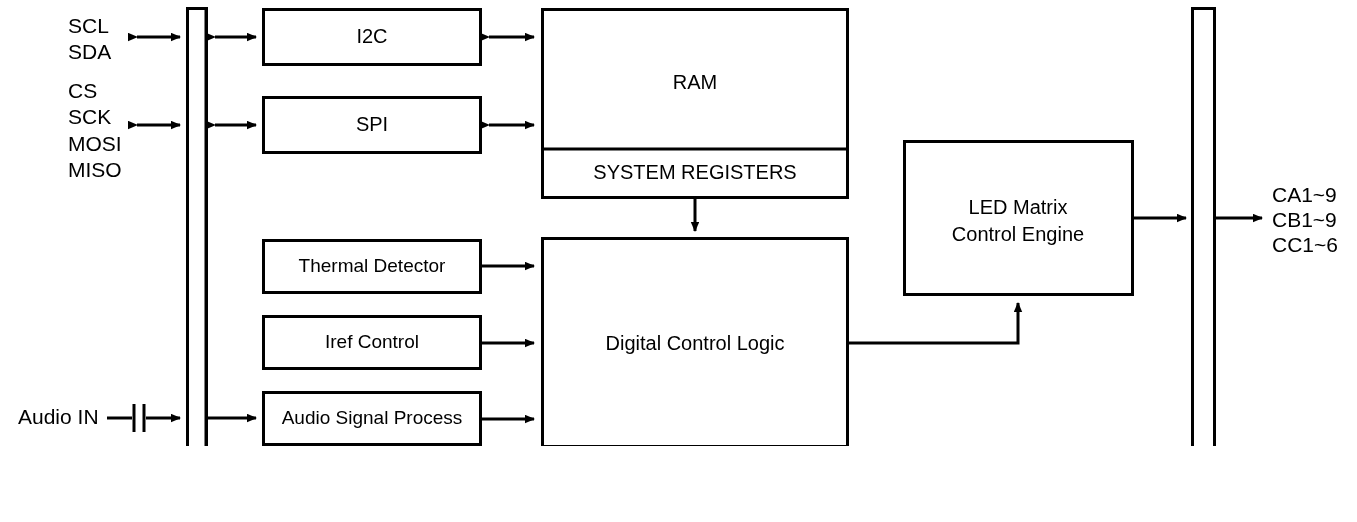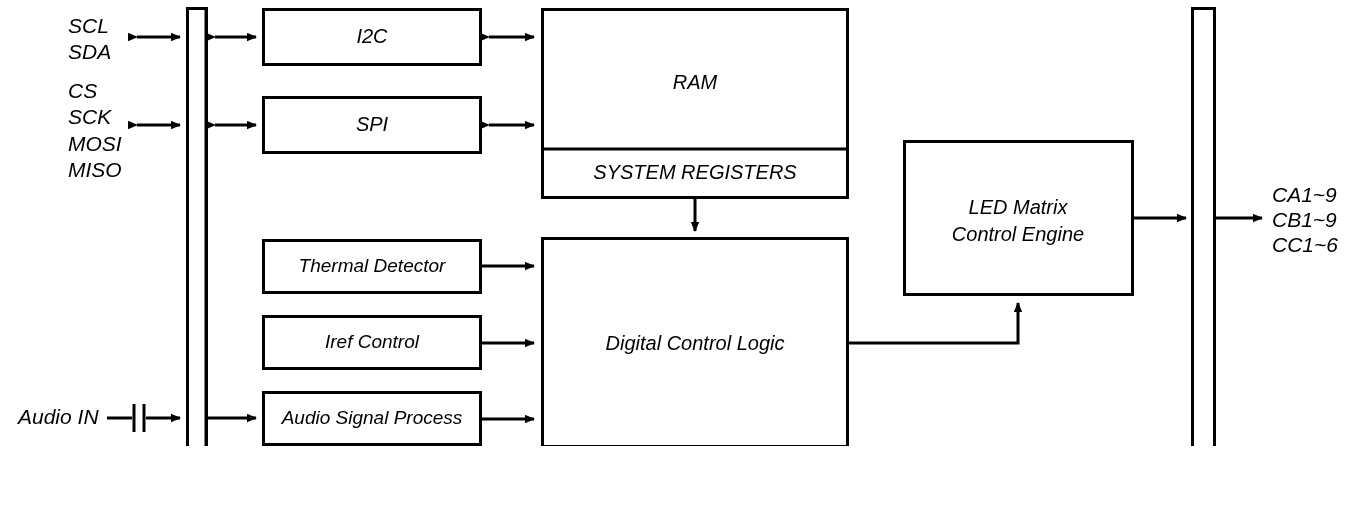--- a/index.html
+++ b/index.html
@@ -10,21 +10,20 @@
   body {
     width: 1357px;
     height: 522px;
     font-family: "Liberation Sans", sans-serif;
   }
   #diagram-root {
     position: relative;
     width: 1357px;
     height: 446px;
     overflow: hidden;
-    font-style: italic;
   }
   svg.diagram {
     display: block;
     width: 1357px;
     height: 522px;
   }
   .blk-rect {
     fill: #ffffff;
     stroke: #000000;
     stroke-width: 3;

